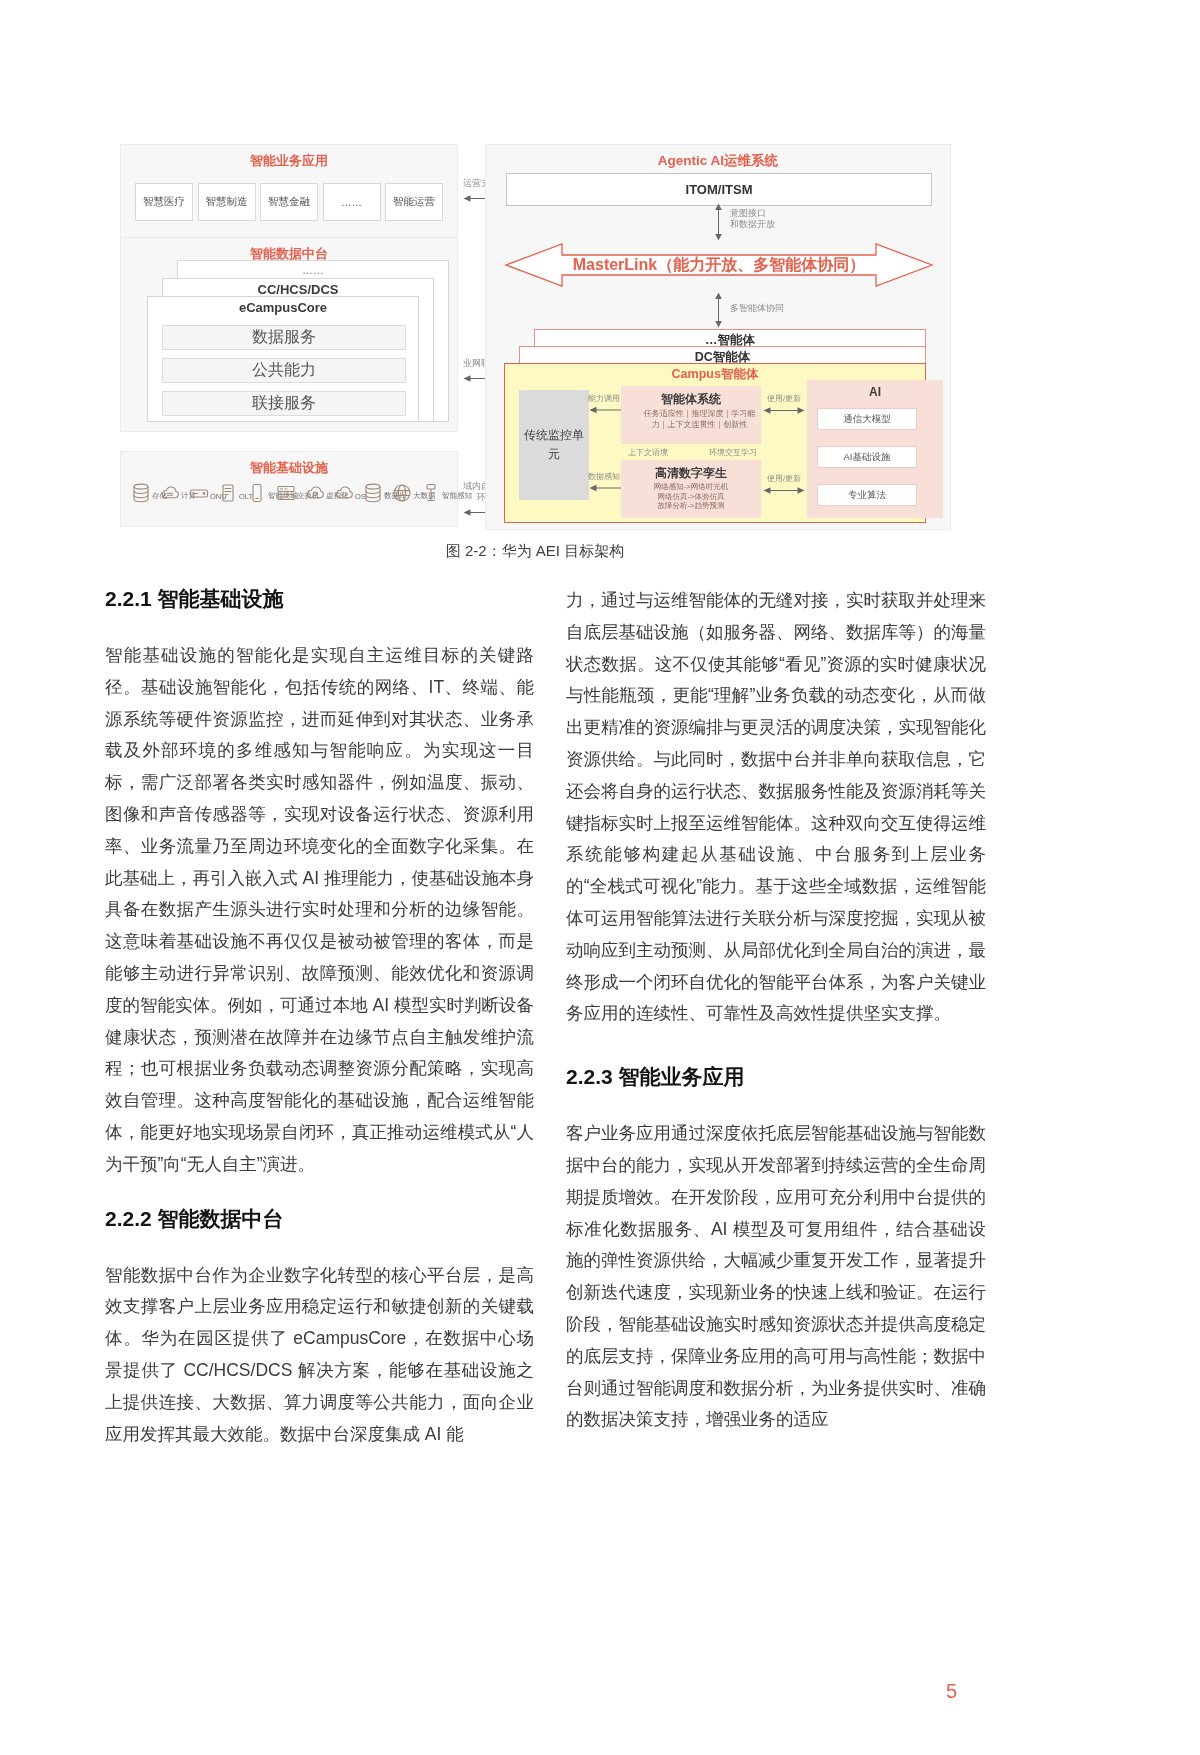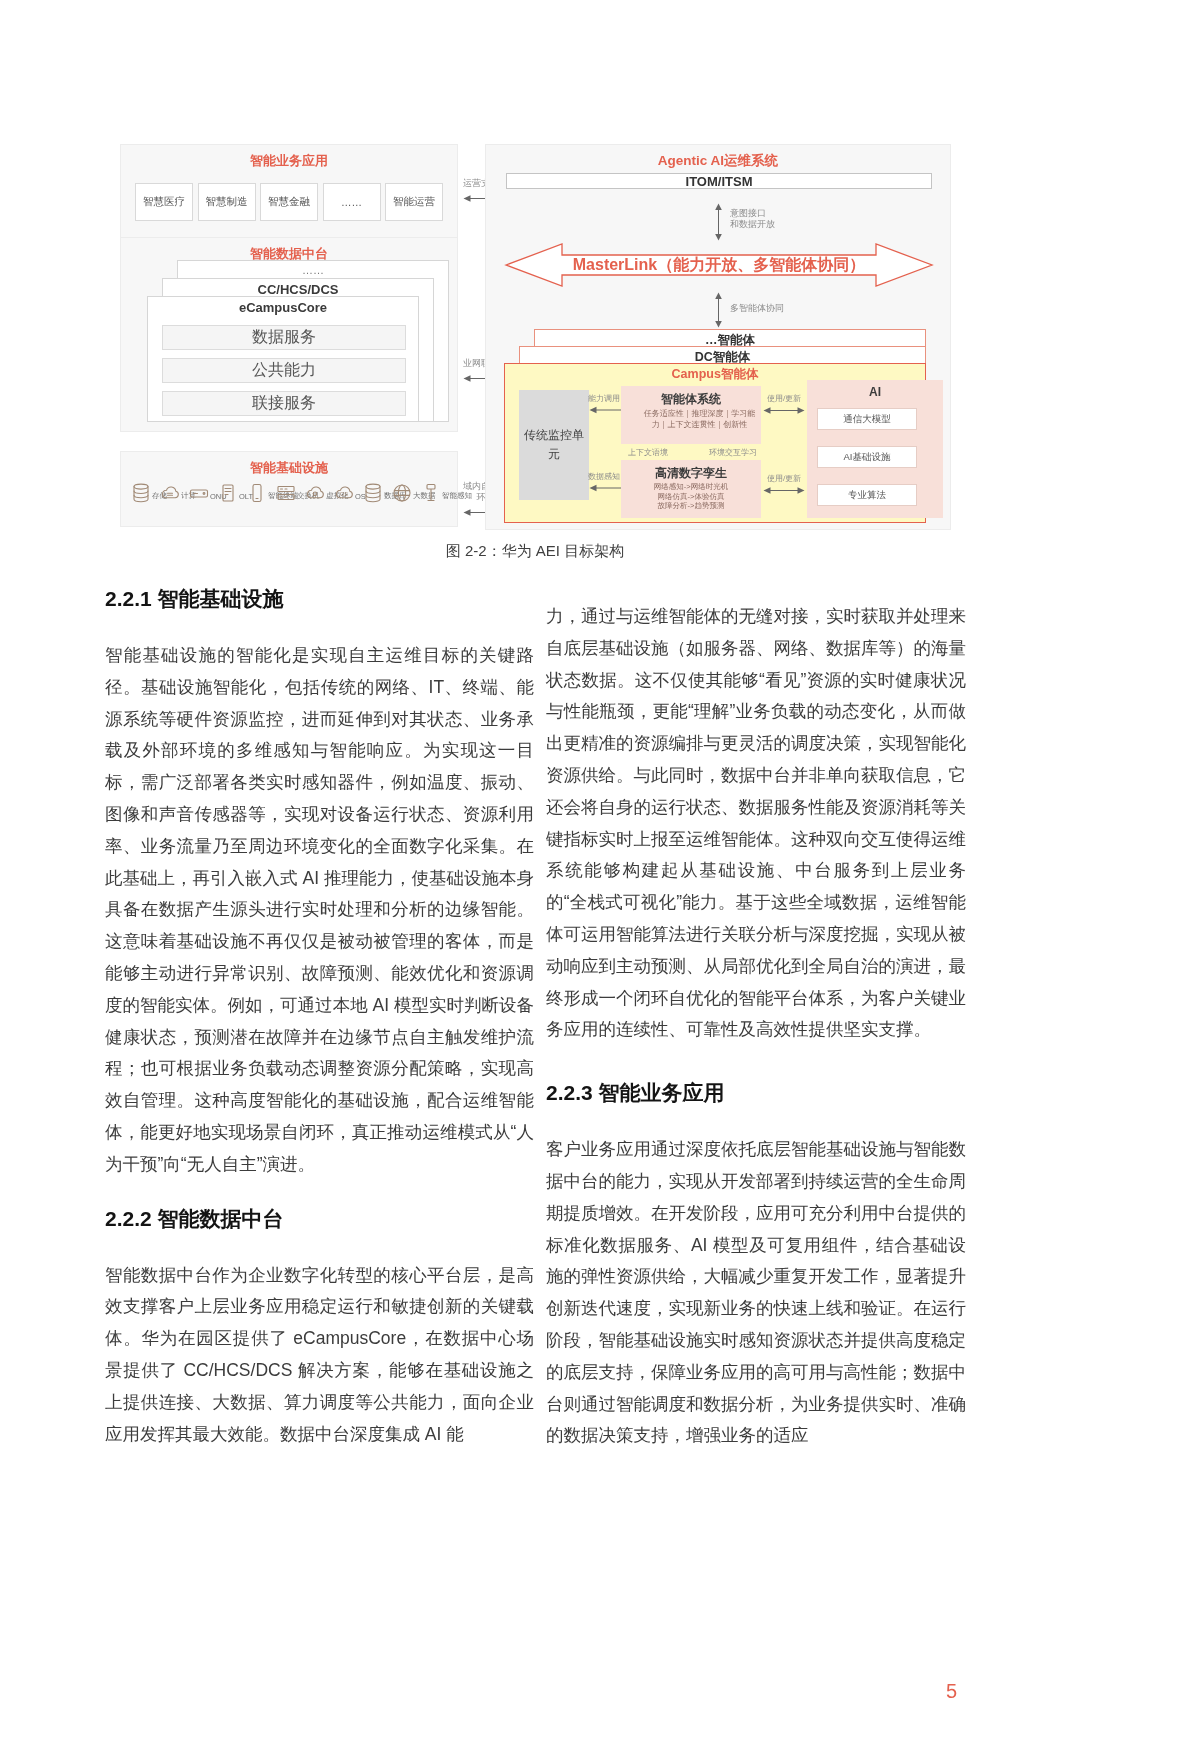--- a/index.html
+++ b/index.html
@@ -38,21 +38,21 @@
   
   .vlink { position:absolute; width:44px; text-align:center; }
   .vlink .llabel { font-size:9px; color:#8c8c8c; display:block; line-height:11px; }
   .l1 { left:346px; top:38px; }
   .l2 { left:346px; top:218px; }
   .l3 { left:348px; top:341px; width:40px; }
 
   
   .agentic { left:372px; top:4px; width:466px; height:386px; }
   .agentic-title { font-size:13.5px; }
-  .itom { left:20px; top:28px; width:426px; height:16px; border-color:#c4c4c4; display:flex; align-items:center; justify-content:center; }
+  .itom { left:20px; top:28px; width:426px; height:33px; border-color:#c4c4c4; display:flex; align-items:center; justify-content:center; }
   .itom span { font-size:13px; font-weight:bold; color:#333; }
   .tinylabel { position:absolute; font-size:9px; color:#8c8c8c; line-height:11px; }
   .pre-line { white-space:pre-line; }
   .mlink { position:absolute; left:18px; top:96px; width:430px; height:48px; }
   .mlink-text { position:absolute; left:0; top:0; width:100%; height:100%; display:flex; align-items:center; justify-content:center; color:#e4614e; font-weight:bold; font-size:16px; }
 
   
   .stackbox { position:absolute; background:#ffffff; border:1px solid #e9917e; }
   .stackbox .lbl { display:block; text-align:center; font-weight:bold; font-size:12.5px; color:#333; padding-top:2px; }
   .agent-back { left:48px; top:184px; width:392px; height:178px; }
@@ -68,21 +68,21 @@
   .twin-line { text-align:center; font-size:7.5px; color:#8a6a60; line-height:9.5px; }
   .aibox { left:302px; top:16px; width:136px; height:138px; }
   .ai-item { position:absolute; left:10px; width:100px; height:22px; background:#fff; border:1px solid #e6cdc5; display:flex; align-items:center; justify-content:center; font-size:9.5px; color:#555; }
   .midlabel { position:absolute; font-size:8px; color:#8c8c8c; text-align:center; }
   .campus svg.arrow { position:absolute; }
 
   
   .caption { position:absolute; left:105px; top:542px; width:860px; text-align:center; font-size:15px; color:#3f3f3f; }
   .col { position:absolute; top:585px; }
   .col-left { left:105px; width:429px; }
-  .col-right { left:546px; width:420px;margin-top:16px; }
+  .col-right { left:566px; width:420px; }
   h2.sec { font-size:21px; font-weight:bold; color:#141414; margin:0 0 27px 0; }
   h2.sec.mt { margin-top:24px; }
   p.bodytxt { font-size:17.5px; line-height:31.8px; color:#3c3c3c; text-align:justify; margin:0; }
   .page-number { position:absolute; left:946px; top:1680px; font-size:20px; color:#e4614e; }
 </style>
 </head>
 <body>
 
 <div class="page">
 

